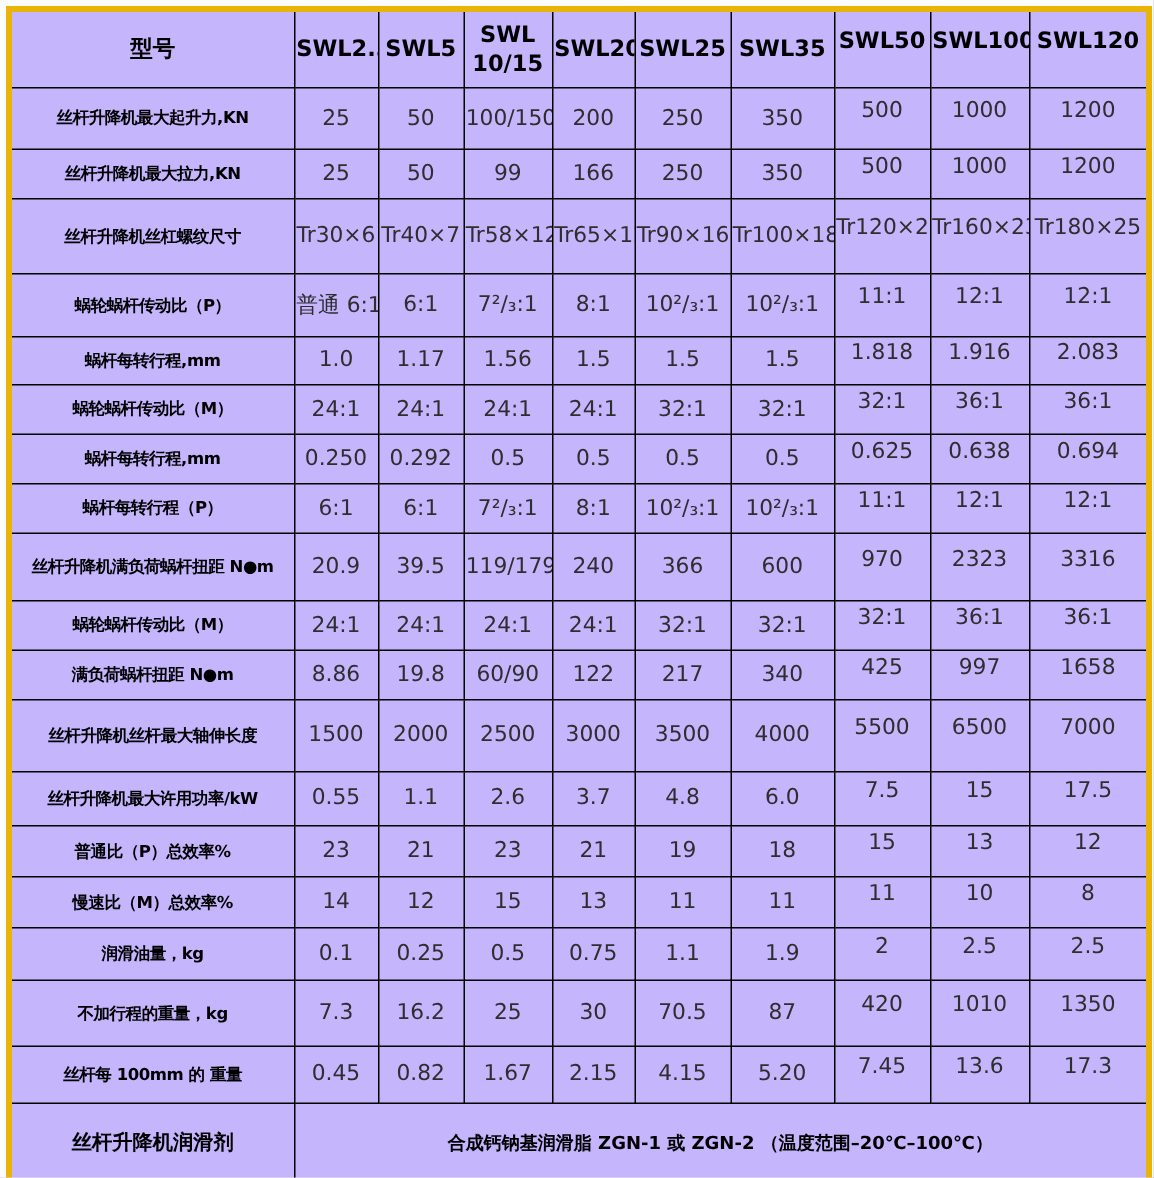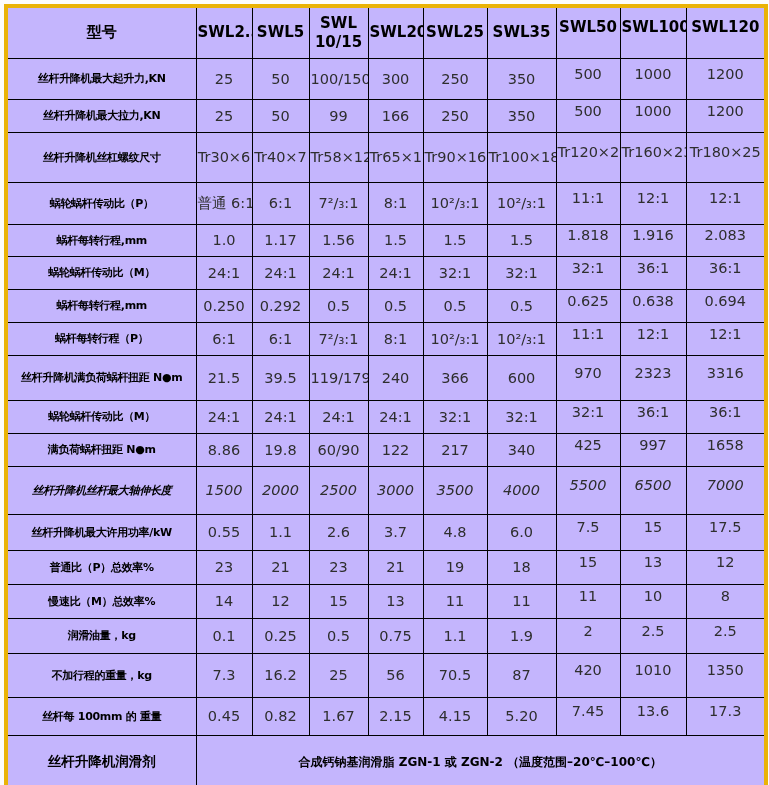--- a/index.html
+++ b/index.html
@@ -68,21 +68,21 @@
           <th class="hcell"><span class="raised">SWL100</span></th>
           <th class="hcell"><span class="raised">SWL120</span></th>
         </tr>
     </thead>
     <tbody>
         <tr style="height: 41px;">
           <td class="label-cell"><span>丝杆升降机最大起升力,KN</span></td>
           <td class="value-cell"><span>25</span></td>
           <td class="value-cell"><span>50</span></td>
           <td class="value-cell"><span>100/150</span></td>
-          <td class="value-cell"><span>300</span></td>
+          <td class="value-cell"><span>200</span></td>
           <td class="value-cell"><span>250</span></td>
           <td class="value-cell"><span>350</span></td>
           <td class="value-cell"><span class="raised">500</span></td>
           <td class="value-cell"><span class="raised">1000</span></td>
           <td class="value-cell"><span class="raised">1200</span></td>
         </tr>
         <tr style="height: 33px; margin-left: 39px;">
           <td class="label-cell"><span>丝杆升降机最大拉力,KN</span></td>
           <td class="value-cell"><span>25</span></td>
           <td class="value-cell"><span>50</span></td>
@@ -161,21 +161,21 @@
           <td class="value-cell"><span>7²/₃:1</span></td>
           <td class="value-cell"><span>8:1</span></td>
           <td class="value-cell"><span>10²/₃:1</span></td>
           <td class="value-cell"><span>10²/₃:1</span></td>
           <td class="value-cell"><span class="raised">11:1</span></td>
           <td class="value-cell"><span class="raised">12:1</span></td>
           <td class="value-cell"><span class="raised">12:1</span></td>
         </tr>
         <tr style="height: 45px;">
           <td class="label-cell"><span>丝杆升降机满负荷蜗杆扭距 N●m</span></td>
-          <td class="value-cell"><span>21.5</span></td>
+          <td class="value-cell"><span>20.9</span></td>
           <td class="value-cell"><span>39.5</span></td>
           <td class="value-cell"><span>119/179</span></td>
           <td class="value-cell"><span>240</span></td>
           <td class="value-cell"><span>366</span></td>
           <td class="value-cell"><span>600</span></td>
           <td class="value-cell"><span class="raised">970</span></td>
           <td class="value-cell"><span class="raised">2323</span></td>
           <td class="value-cell"><span class="raised">3316</span></td>
         </tr>
         <tr style="height: 33px;">
@@ -195,21 +195,21 @@
           <td class="value-cell"><span>8.86</span></td>
           <td class="value-cell"><span>19.8</span></td>
           <td class="value-cell"><span>60/90</span></td>
           <td class="value-cell"><span>122</span></td>
           <td class="value-cell"><span>217</span></td>
           <td class="value-cell"><span>340</span></td>
           <td class="value-cell"><span class="raised">425</span></td>
           <td class="value-cell"><span class="raised">997</span></td>
           <td class="value-cell"><span class="raised">1658</span></td>
         </tr>
-        <tr style="height: 48px; font-style: italic;">
+        <tr style="height: 48px;">
           <td class="label-cell"><span>丝杆升降机丝杆最大轴伸长度</span></td>
           <td class="value-cell"><span>1500</span></td>
           <td class="value-cell"><span>2000</span></td>
           <td class="value-cell"><span>2500</span></td>
           <td class="value-cell"><span>3000</span></td>
           <td class="value-cell"><span>3500</span></td>
           <td class="value-cell"><span>4000</span></td>
           <td class="value-cell"><span class="raised">5500</span></td>
           <td class="value-cell"><span class="raised">6500</span></td>
           <td class="value-cell"><span class="raised">7000</span></td>
@@ -260,21 +260,21 @@
           <td class="value-cell"><span>1.9</span></td>
           <td class="value-cell"><span class="raised">2</span></td>
           <td class="value-cell"><span class="raised">2.5</span></td>
           <td class="value-cell"><span class="raised">2.5</span></td>
         </tr>
         <tr style="height: 44px;">
           <td class="label-cell"><span>不加行程的重量，kg</span></td>
           <td class="value-cell"><span>7.3</span></td>
           <td class="value-cell"><span>16.2</span></td>
           <td class="value-cell"><span>25</span></td>
-          <td class="value-cell"><span>56</span></td>
+          <td class="value-cell"><span>30</span></td>
           <td class="value-cell"><span>70.5</span></td>
           <td class="value-cell"><span>87</span></td>
           <td class="value-cell"><span class="raised">420</span></td>
           <td class="value-cell"><span class="raised">1010</span></td>
           <td class="value-cell"><span class="raised">1350</span></td>
         </tr>
         <tr style="height: 38px; margin-top: 24px;">
           <td class="label-cell"><span>丝杆每 100mm 的 重量</span></td>
           <td class="value-cell"><span>0.45</span></td>
           <td class="value-cell"><span>0.82</span></td>

